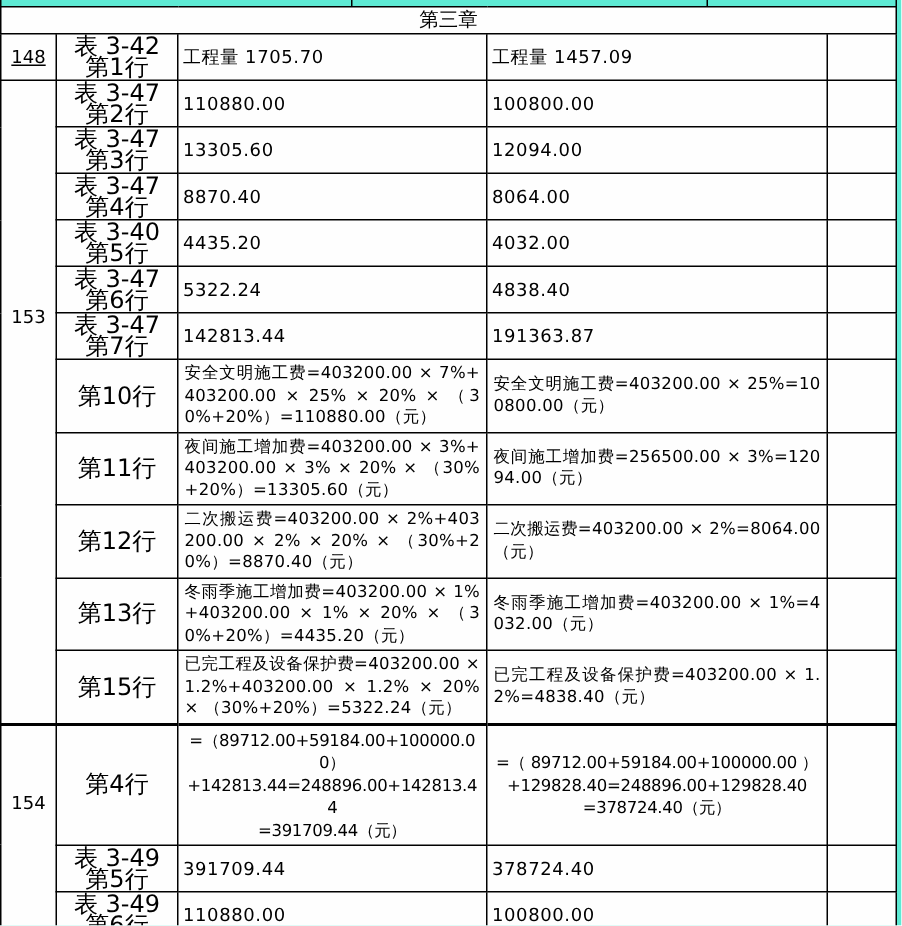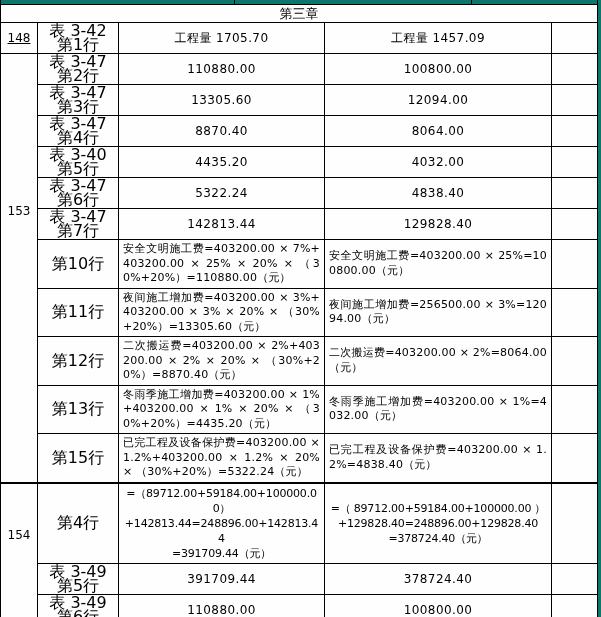--- a/index.html
+++ b/index.html
@@ -2,21 +2,21 @@
 <html><head>
 <meta charset="utf-8">
 <style>
   * { box-sizing: border-box; }
   html, body { margin: 0; padding: 0; background: #ffffff; }
   body { font-family: "DejaVu Sans", sans-serif; color: #000; }
   .doc {
     position: relative;
     width: 601px;
     height: 617px;
-    background: #0f766e;
+    background: #5eead4;
     overflow: hidden;
   }
   
   .sliver-top {
     position: relative;
     width: 598px;
     height: 4px;
     border-left: 1.5px solid #000;
     border-right: 1px solid #000;
   }
@@ -39,21 +39,21 @@
   thead td.section-header {
     text-align: center;
     font-size: 13px;
     height: 18px;
     padding: 1px 0;
   }
   .page-cell  { text-align: center; font-size: 12px; }
   .ref-cell   { text-align: center; font-size: 16px; padding: 1px 2px; }
   .end-cell   { padding: 0; }
   .kind-num td.orig-cell, .kind-num td.corr-cell {
-    text-align: center; letter-spacing: 0.4px;
+    letter-spacing: 0.4px;
   }
   .kind-num td { height: 21px; }
   .kind-formula td.orig-cell, .kind-formula td.corr-cell {
     text-align: justify;
     font-size: 11px;
     line-height: 14.5px;
     letter-spacing: 0.2px;
     padding: 2px 4px;
   }
   .kind-formula-center td.orig-cell, .kind-formula-center td.corr-cell {
@@ -131,21 +131,21 @@
         </tr>
         <tr class="kind-num">
           <td class="ref-cell">表 3-47 第6行</td>
           <td class="orig-cell">5322.24</td>
           <td class="corr-cell">4838.40</td>
           <td class="end-cell"></td>
         </tr>
         <tr class="kind-num">
           <td class="ref-cell">表 3-47 第7行</td>
           <td class="orig-cell">142813.44</td>
-          <td class="corr-cell">129828.40</td>
+          <td class="corr-cell">191363.87</td>
           <td class="end-cell"></td>
         </tr>
         <tr class="kind-formula">
           <td class="ref-cell">第10行</td>
           <td class="orig-cell">安全文明施工费=403200.00 × 7%+403200.00 × 25% × 20% × （30%+20%）=110880.00（元）</td>
           <td class="corr-cell">安全文明施工费=403200.00 × 25%=100800.00（元）</td>
           <td class="end-cell"></td>
         </tr>
         <tr class="kind-formula">
           <td class="ref-cell">第11行</td>

